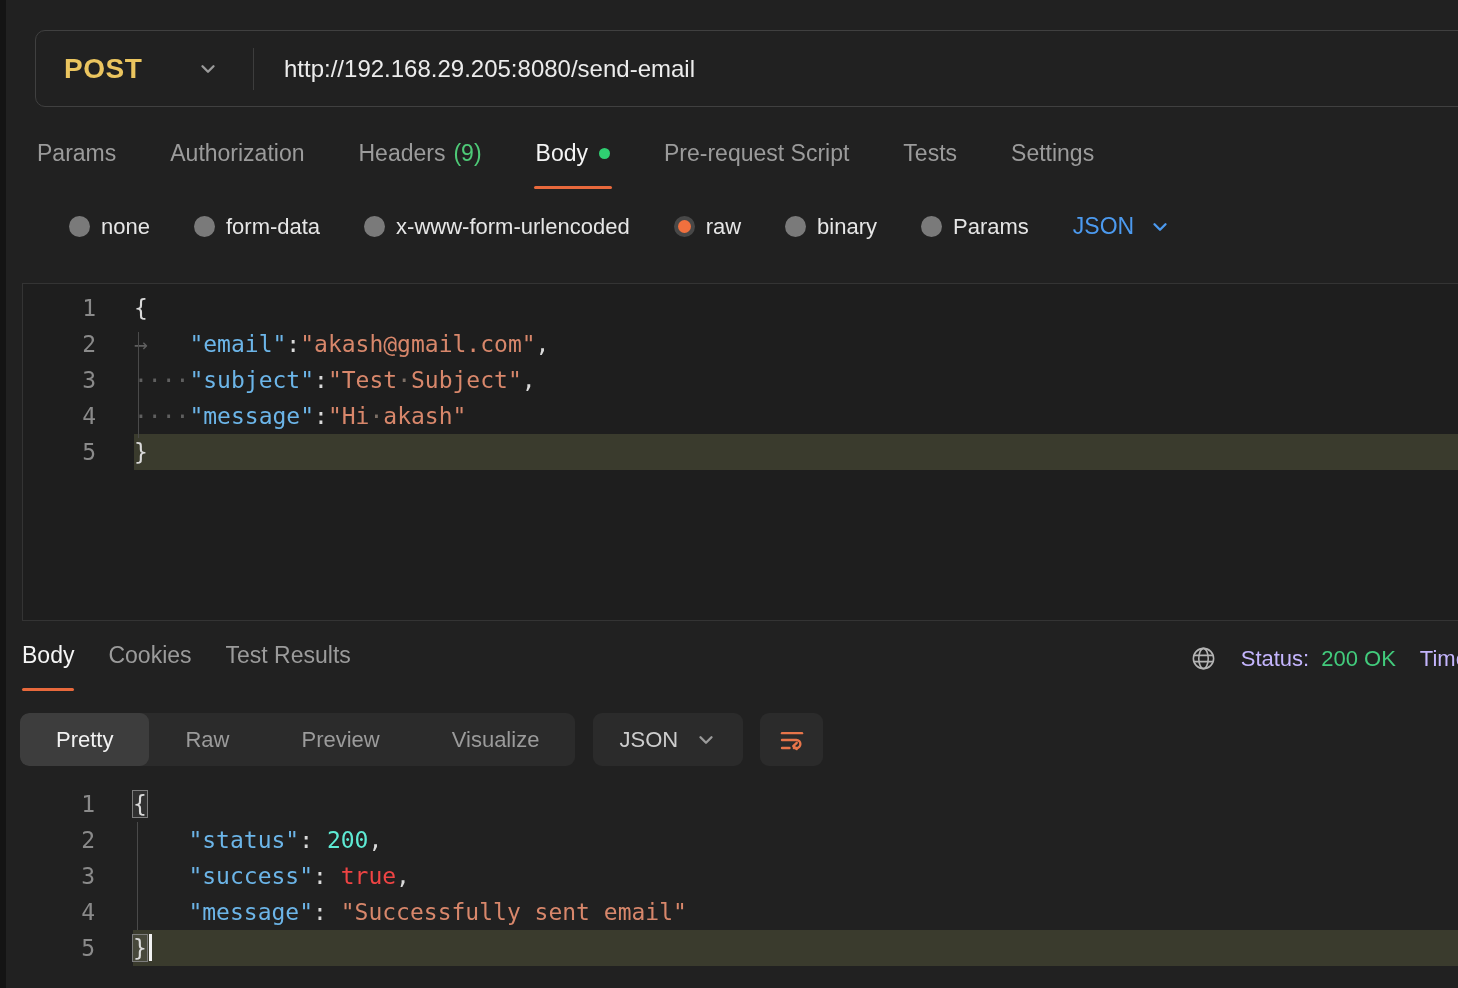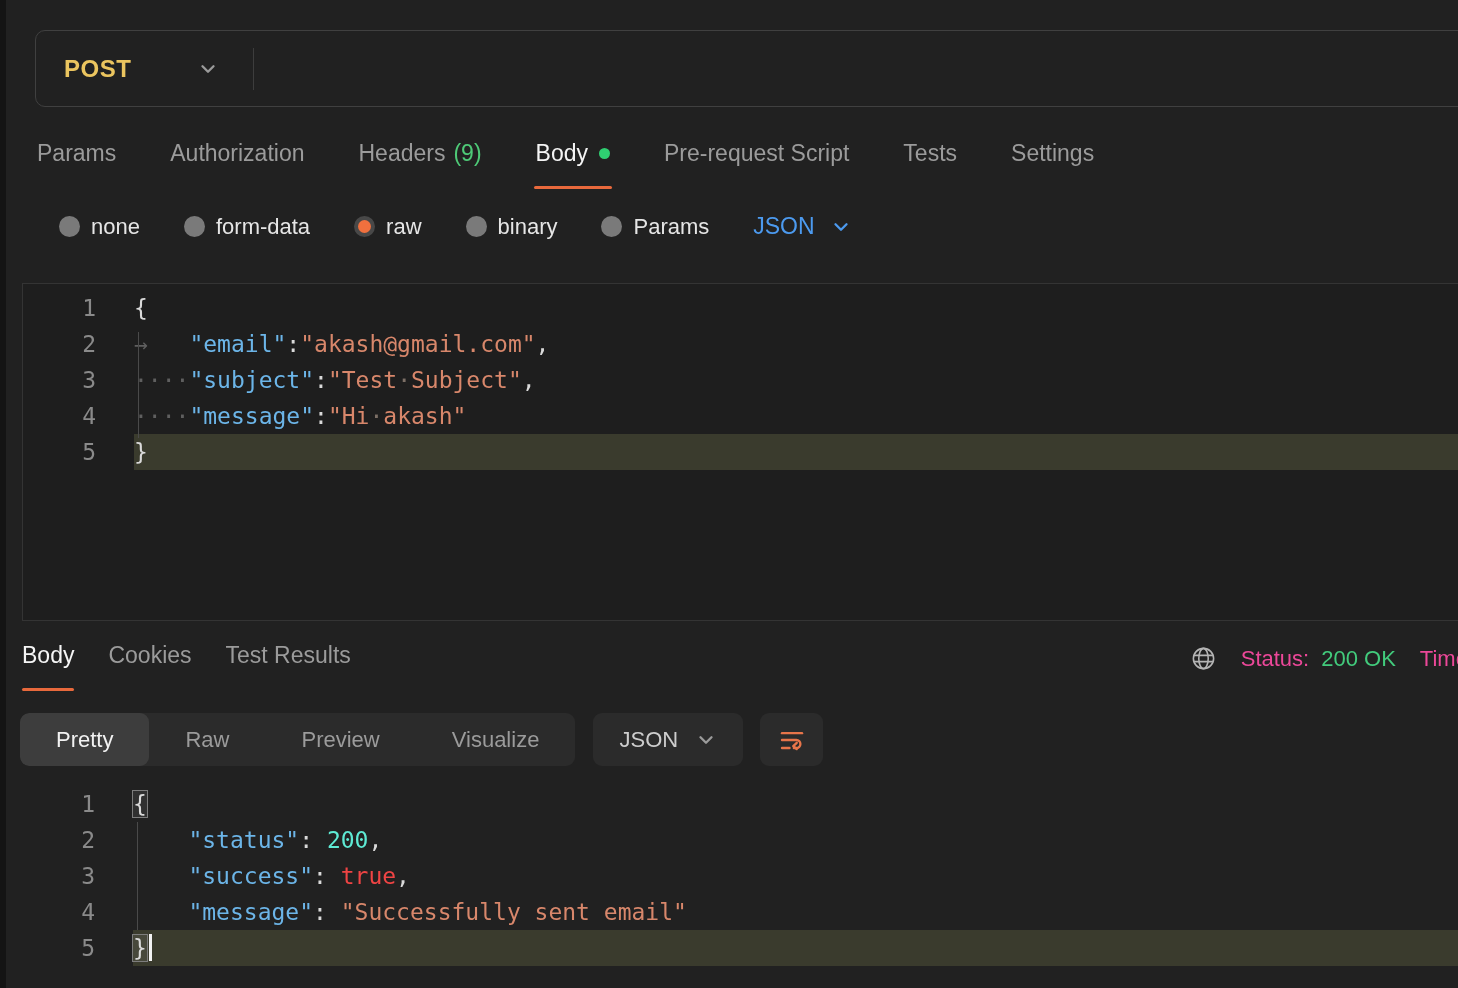--- a/index.html
+++ b/index.html
@@ -12,37 +12,37 @@
   }
   .left-strip{ position:absolute; left:0; top:0; width:6px; height:988px; background:#141414; z-index:9; }
 
   
   .url-bar{
     position:absolute; left:35px; top:30px; right:-14px; height:77px;
     border:1px solid #404040; border-radius:10px;
     display:flex; align-items:center; background:transparent;
   }
   .method{ display:flex; align-items:center; width:217px; padding-left:28px; padding-right:34px; height:100%; cursor:pointer; }
-  .method-label{ color:#EBC55F; font-size:24px; font-weight:700; letter-spacing:.5px; }
+  .method-label{ color:#EBC55F; font-size:28px; font-weight:700; letter-spacing:.5px; }
   .method .chev{ margin-left:auto; }
   .vdivider{ width:1px; height:42px; background:#3d3d3d; }
   .url-text{ margin-left:30px; font-size:24px; color:#ececec; white-space:nowrap; }
 
   svg.chev{ width:22px; height:22px; }
 
   
   .req-tabs{ position:absolute; left:37px; top:140px; display:flex; gap:54px; font-size:23px; color:#9b9b9b; }
   .req-tab{ position:relative; padding-bottom:34px; cursor:pointer; display:flex; align-items:center; }
   .req-tab .count{ color:#4ECA77; margin-left:8px; }
   .req-tab.active{ color:#f5f5f5; }
   .req-tab.active .underline{ position:absolute; left:-2px; right:-2px; bottom:12px; height:3px; background:#E8693C; border-radius:2px; }
   .dot-green{ width:11px; height:11px; border-radius:50%; background:#2FCE71; margin-left:11px; }
 
   
-  .body-type-row{ position:absolute; left:59px; top:213px; display:flex; align-items:center; gap:44px; font-size:22px; color:#e6e6e6;text-align:center; }
+  .body-type-row{ position:absolute; left:69px; top:213px; display:flex; align-items:center; gap:44px; font-size:22px; color:#e6e6e6;text-align:center; }
   .bt-item{ display:flex; align-items:center; gap:11px; cursor:pointer; }
   .radio{ width:21px; height:21px; border-radius:50%; background:#7a7a7a; flex:none; }
   .bt-item.selected .radio{ background:#484848; position:relative; }
   .bt-item.selected .radio::after{ content:""; position:absolute; inset:4px; border-radius:50%; background:#F0703E; }
   .raw-lang{ display:flex; align-items:center; gap:15px; color:#4C9AEF; font-size:23px; margin-left:0; cursor:pointer; }
 
   
   .editor{ position:absolute; font-family:"DejaVu Sans Mono", monospace; font-size:23px; }
   .request-editor{ top:283px; left:22px; right:0; height:338px; background:#1E1E1E; border:1px solid #343434; border-right:none; padding-top:6px; }
   .response-editor{ top:782px; left:22px; right:0; height:206px; padding-top:4px; }
@@ -64,21 +64,21 @@
   .guide-resp{ left:115px; top:40px; height:108px; }
 
   
   .resp-tabs{ position:absolute; left:22px; top:642px; display:flex; gap:34px; font-size:23px; color:#9b9b9b; }
   .resp-tab{ position:relative; padding-bottom:28px; cursor:pointer; }
   .resp-tab .count{ color:#4ECA77; margin-left:8px; }
   .resp-tab.active{ color:#f5f5f5; }
   .resp-tab.active .underline{ position:absolute; left:0; right:0; bottom:6px; height:3px; background:#E8693C; border-radius:2px; }
   .resp-meta{ position:absolute; top:645px; right:-16px; display:flex; align-items:center; gap:24px; font-size:22px; white-space:nowrap; }
   .globe{ width:27px; height:27px; }
-  .meta-label{ color:#ec4899; }
+  .meta-label{ color:#c4b5fd; }
   .status-group{ display:flex; gap:12px; align-items:center; }
   .status-value{ color:#42CB7C; }
 
   
   .resp-controls{ position:absolute; left:20px; top:713px; display:flex; align-items:center; }
   .segmented{ display:flex; background:#2B2B2B; border-radius:9px; height:53px; align-items:stretch; font-size:22px; color:#9b9b9b; overflow:hidden; }
   .segment{ padding:0 36px; display:flex; align-items:center; cursor:pointer; }
   .segment.active{ background:#3D3D3D; border-radius:9px; color:#f2f2f2; }
   .lang-btn{ margin-left:18px; width:150px; height:53px; background:#2B2B2B; border-radius:9px; display:flex; align-items:center; justify-content:center; gap:17px; color:#cdcdcd; font-size:22px; cursor:pointer; }
   .wrap-btn{ margin-left:17px; width:63px; height:53px; background:#2B2B2B; border-radius:9px; display:flex; align-items:center; justify-content:center; cursor:pointer; }
@@ -91,20 +91,21 @@
 <div>
 
   <div class="url-bar">
     <div class="method">
       <span class="method-label">POST</span>
       <svg class="chev" viewBox="0 0 16 16" fill="none">
           <path d="M4 6l4 4 4-4" stroke="#9b9b9b" stroke-width="1.7" stroke-linecap="round" stroke-linejoin="round"></path>
         </svg>
     </div>
     <div class="vdivider"></div>
+    <div class="url-text">http://192.168.29.205:8080/send-email</div>
   </div>
 
   <nav class="req-tabs">
     <div class="req-tab">
         <span>Params</span>
       </div>
     <div class="req-tab">
         <span>Authorization</span>
       </div>
     <div class="req-tab">
@@ -128,20 +129,24 @@
   </nav>
 
   <div class="body-type-row">
     <div class="bt-item">
         <span class="radio"></span>
         <span>none</span>
       </div>
     <div class="bt-item">
         <span class="radio"></span>
         <span>form-data</span>
+      </div>
+    <div class="bt-item">
+        <span class="radio"></span>
+        <span>x-www-form-urlencoded</span>
       </div>
     <div class="bt-item selected">
         <span class="radio"></span>
         <span>raw</span>
       </div>
     <div class="bt-item">
         <span class="radio"></span>
         <span>binary</span>
       </div>
     <div class="bt-item">

